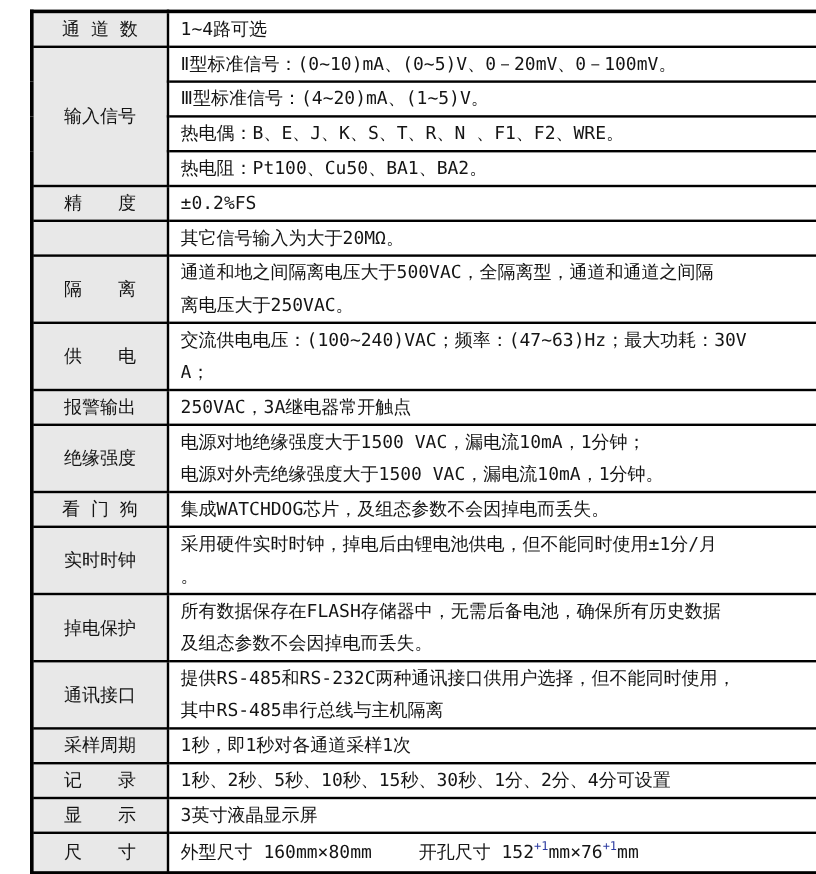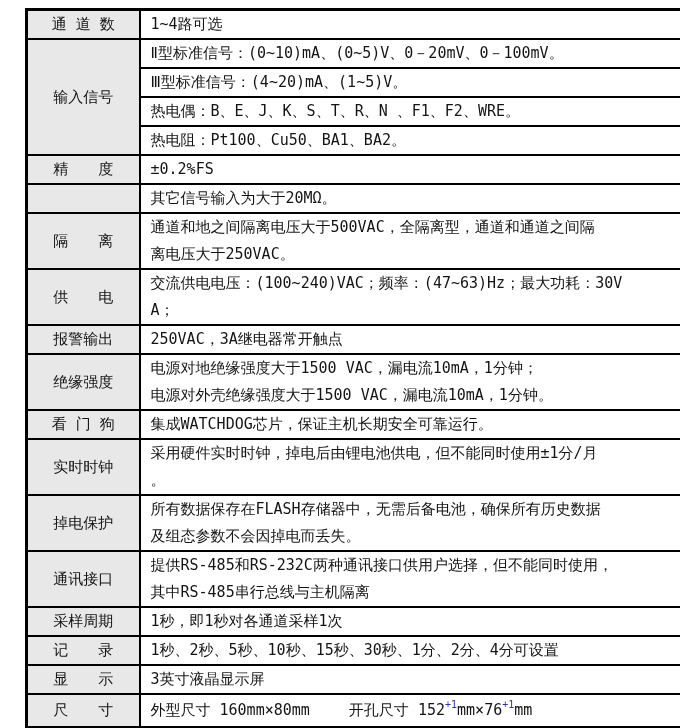--- a/index.html
+++ b/index.html
@@ -123,21 +123,21 @@
       <tr>
         <td class="label-cell" rowspan="1">绝缘强度</td>
         <td class="value-cell" style="height: 54px;">
           <div class="line">电源对地绝缘强度大于1500 VAC，漏电流10mA，1分钟；</div>
           <div class="line">电源对外壳绝缘强度大于1500 VAC，漏电流10mA，1分钟。</div>
         </td>
       </tr>
       <tr>
         <td class="label-cell" rowspan="1">看 门 狗</td>
         <td class="value-cell" style="height: 26px;">
-          <div class="line">集成WATCHDOG芯片，保证主机长期安全可靠运行。</div>
+          <div class="line">集成WATCHDOG芯片，及组态参数不会因掉电而丢失。</div>
         </td>
       </tr>
       <tr>
         <td class="label-cell" rowspan="1">实时时钟</td>
         <td class="value-cell" style="height: 54px;">
           <div class="line">采用硬件实时时钟，掉电后由锂电池供电，但不能同时使用±1分/月</div>
           <div class="line">。</div>
         </td>
       </tr>
       <tr>

